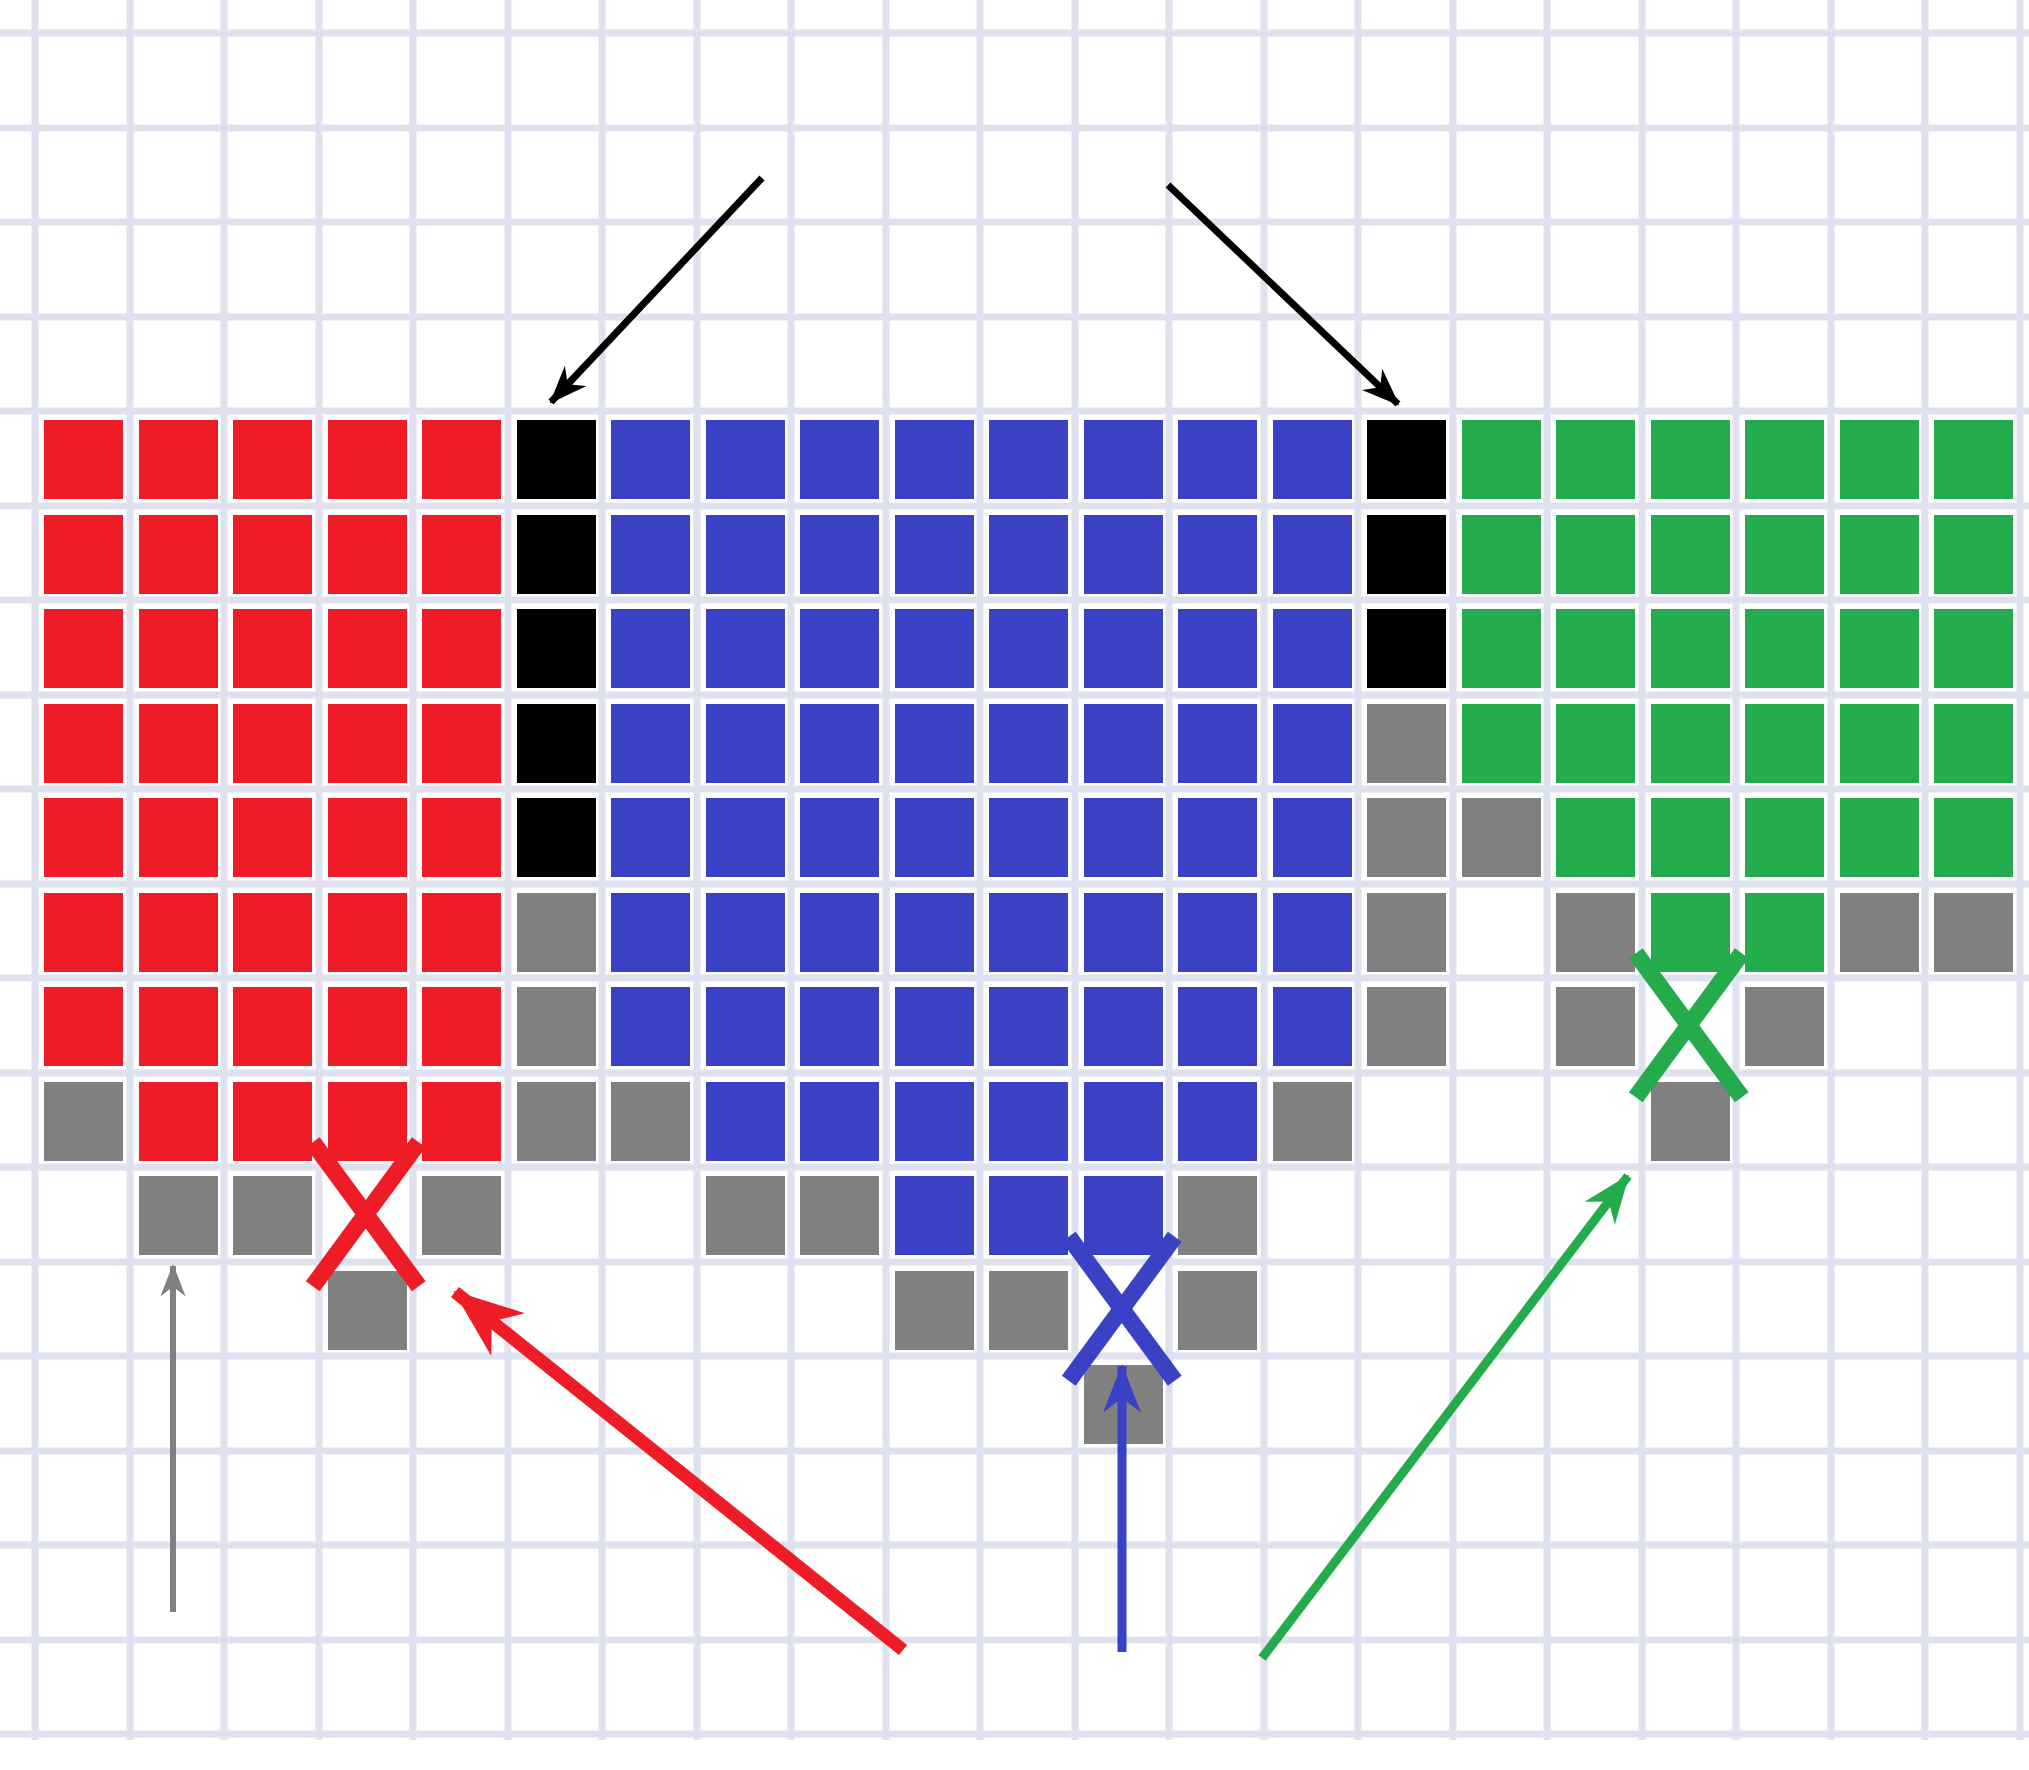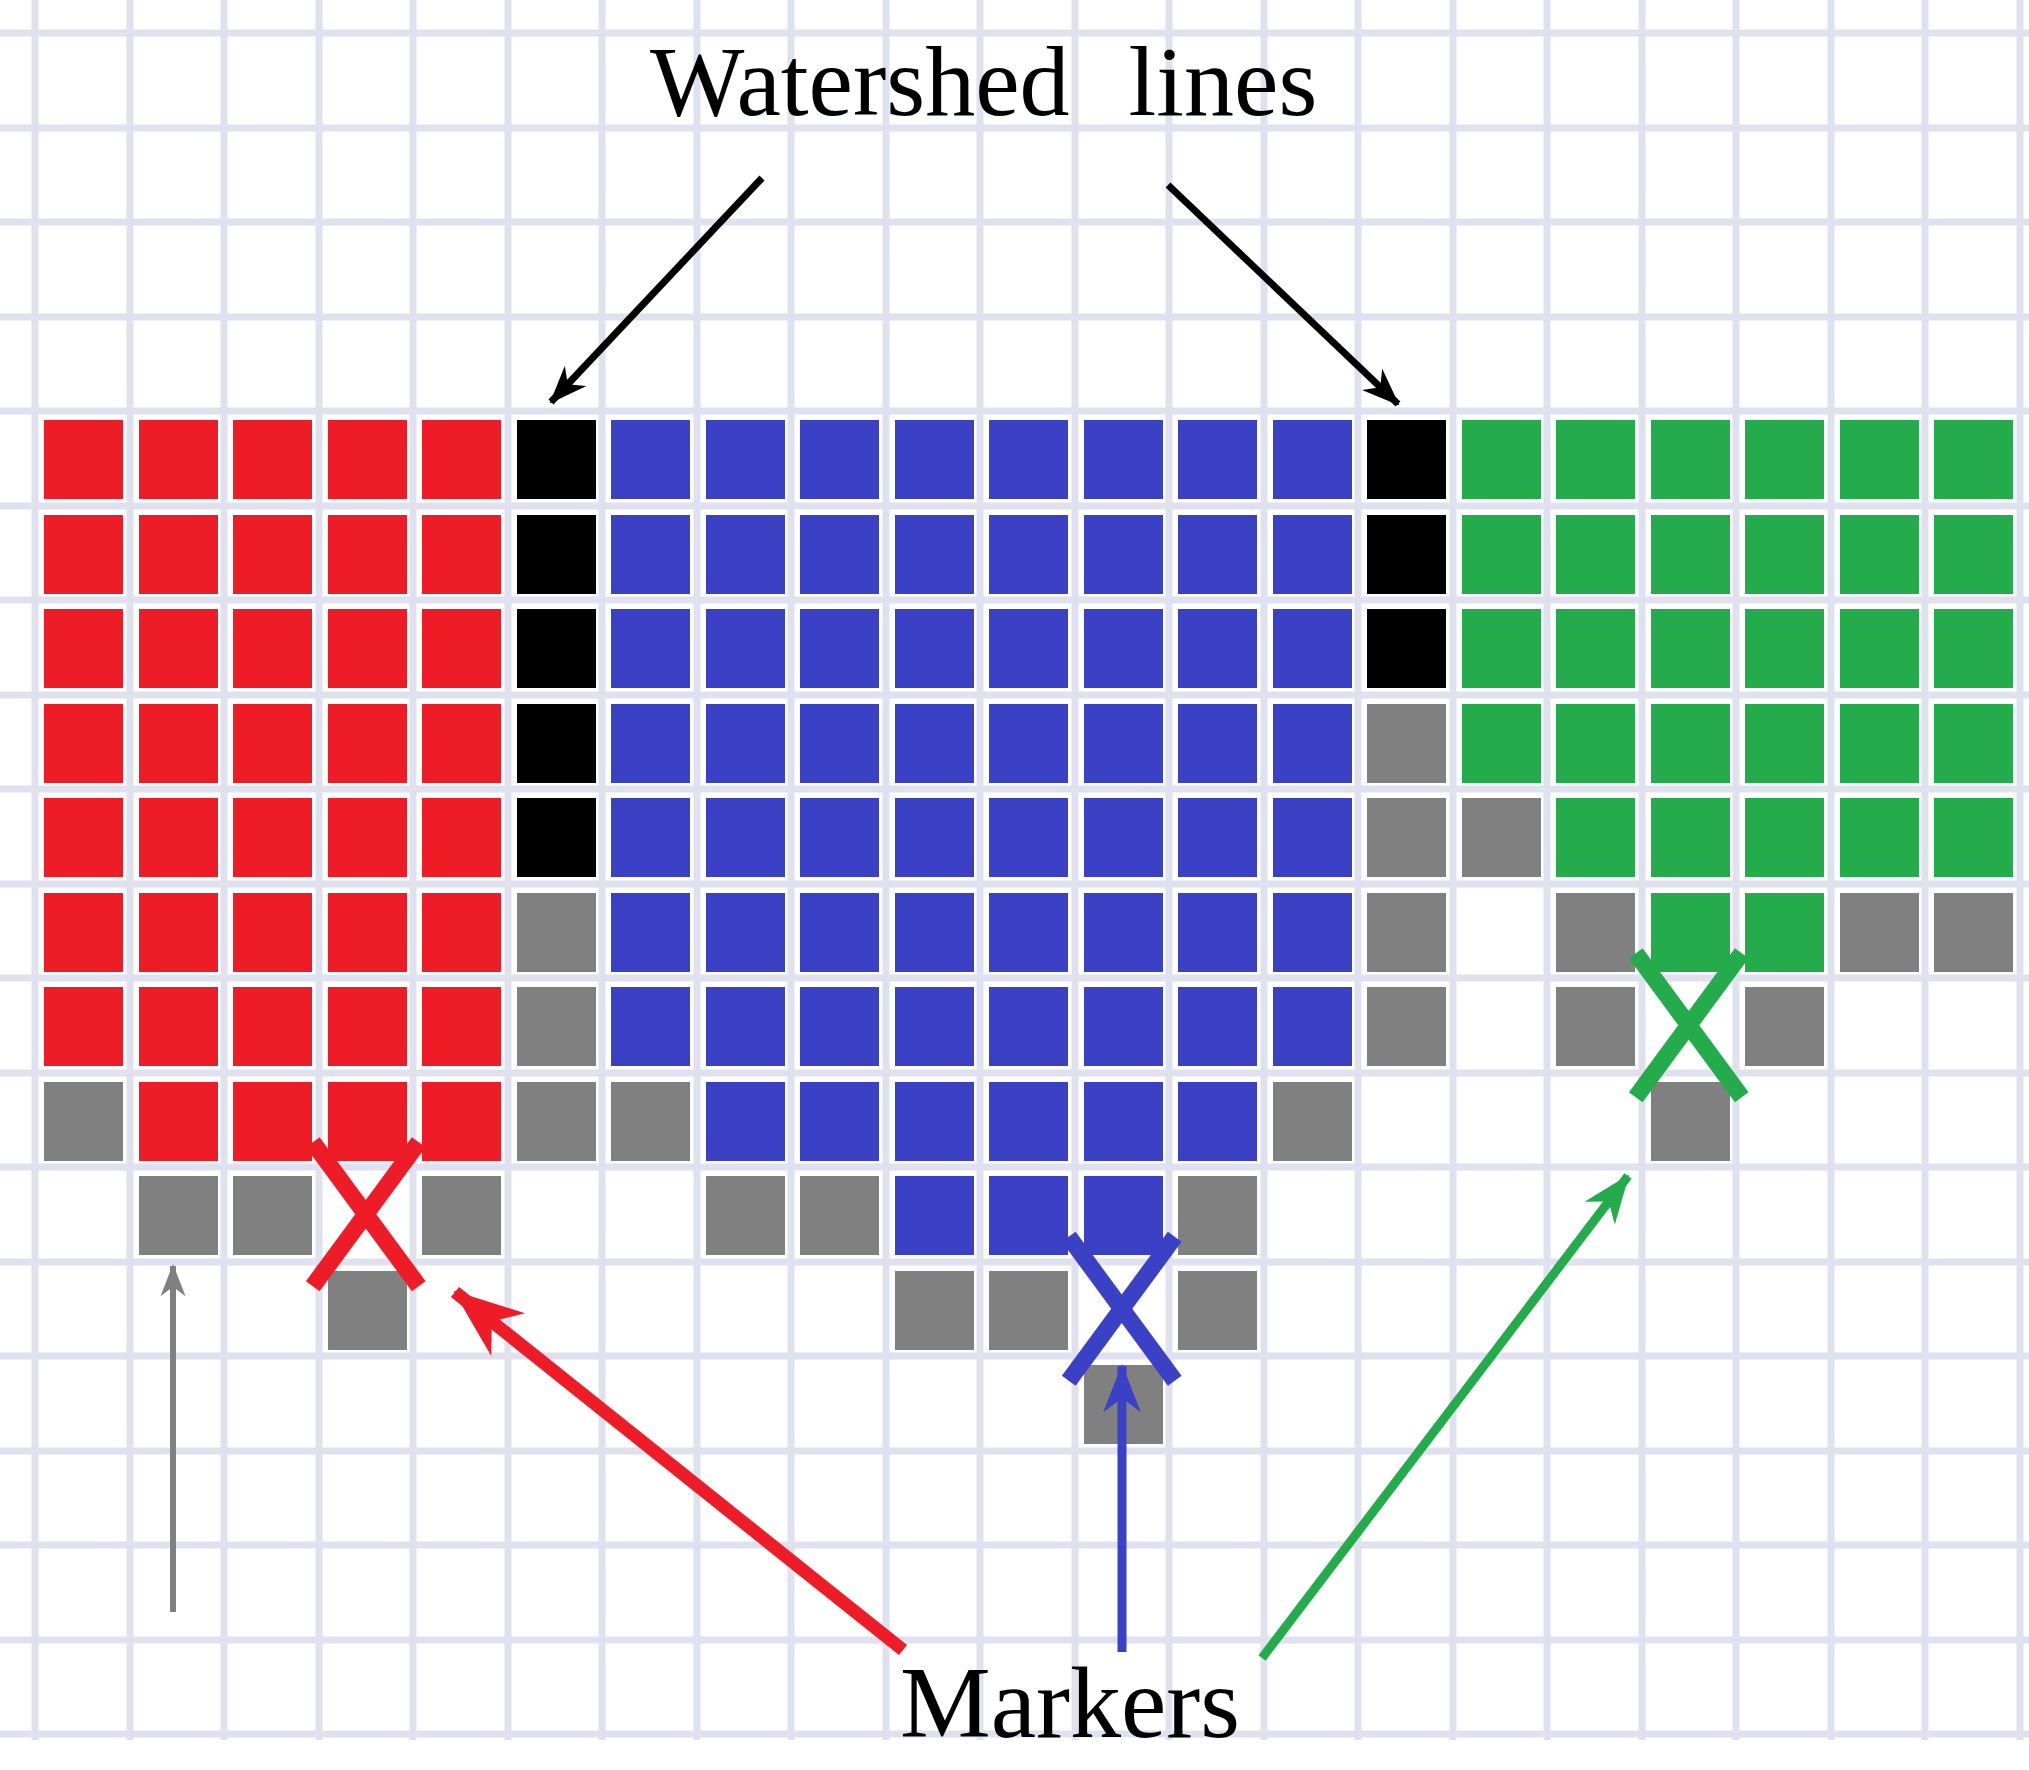--- a/index.html
+++ b/index.html
@@ -245,15 +245,13 @@
       <line x1="762" y1="178" x2="551" y2="402" stroke="#000000" stroke-width="7" marker-end="url(#head-watershed-arrow-left)"></line>
       <line x1="1168" y1="185" x2="1398" y2="404" stroke="#000000" stroke-width="7" marker-end="url(#head-watershed-arrow-right)"></line>
       <line x1="173" y1="1612" x2="173" y2="1266" stroke="#808080" stroke-width="6" marker-end="url(#head-relief-arrow)"></line>
       <line x1="903" y1="1650" x2="455" y2="1292" stroke="#ee1c26" stroke-width="13" marker-end="url(#head-markers-arrow-red)"></line>
       <line x1="1122" y1="1652" x2="1122" y2="1366" stroke="#3b41c5" stroke-width="9" marker-end="url(#head-markers-arrow-blue)"></line>
       <line x1="1262" y1="1658" x2="1628" y2="1176" stroke="#23ab4c" stroke-width="9" marker-end="url(#head-markers-arrow-green)"></line>
     </svg>
 
   <div id="bottom-margin"></div>
 
-  <div id="label-watershed" class="diagram-label">Watershed lines</div>
-  <div id="label-markers" class="diagram-label">Markers</div>
 </div>
 
 </body></html>

